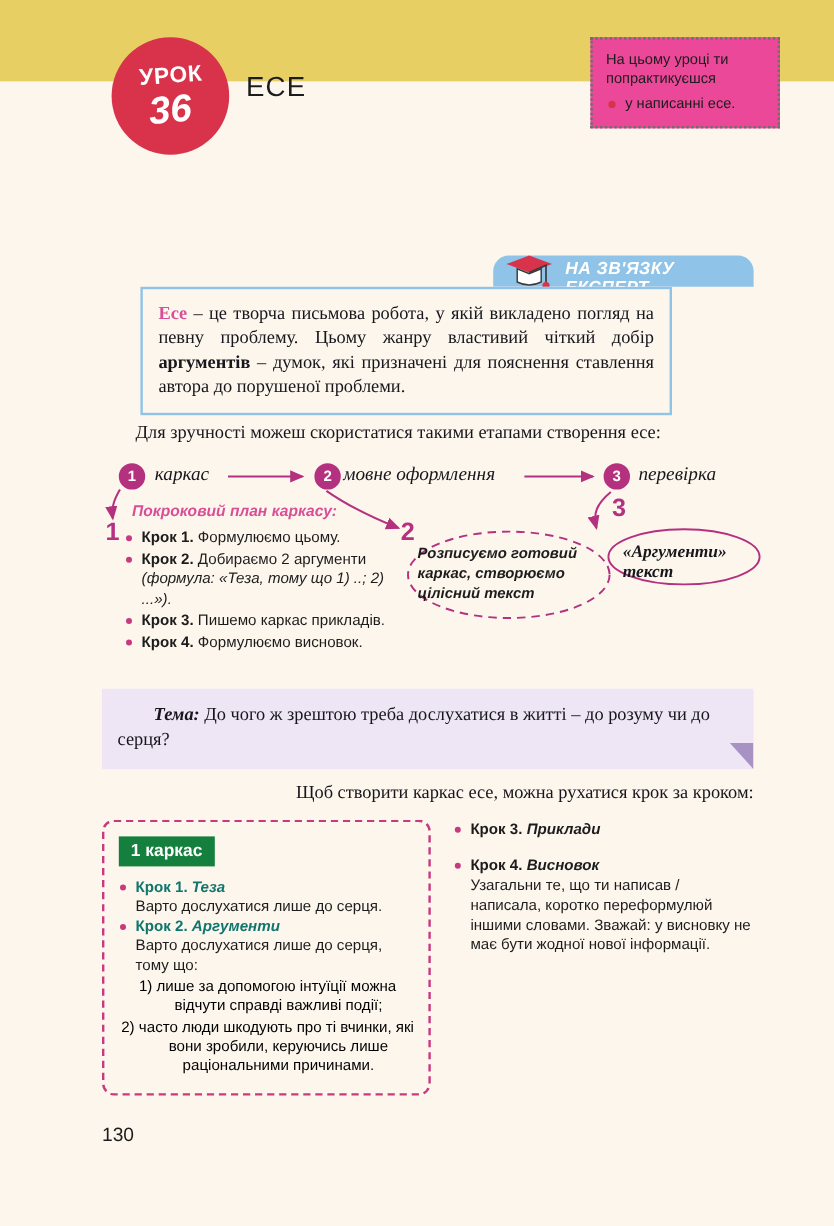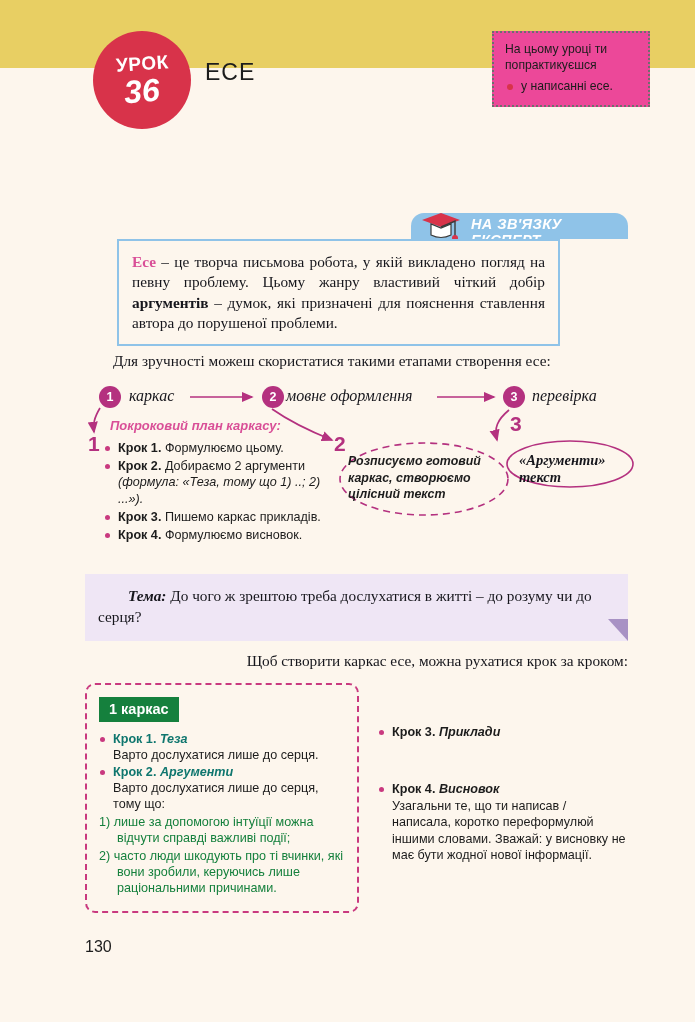--- a/index.html
+++ b/index.html
@@ -341,34 +341,35 @@
   }
   .frame-box .body {
     font-size: 12.6px;
     line-height: 1.3;
     color: #1c1c1c;
     padding-left: 14px;
   }
   .frame-box .numbered {
     font-size: 12.6px;
     line-height: 1.3;
-    color: #15803d;
+    color: #000000;
     padding-left: 18px;
     text-indent: -18px;
     margin-top: 1px;
+    text-align: center;
   }
   .frame-box b { font-weight: bold; }
   .frame-box i { font-style: italic; font-weight: bold; }
 
   .right-col {
     position: absolute;
     left: 378px; top: 683px;
     width: 250px;
   }
-  .right-col .item { margin-bottom: 14px; margin-top: 41px; }
+  .right-col .item { margin-bottom: 14px; }
   .right-col .head {
     position: relative;
     padding-left: 14px;
     font-size: 12.6px;
     font-weight: bold;
     color: #1c1c1c;
     line-height: 1.3;
   }
   .right-col .head::before {
     content: "";

